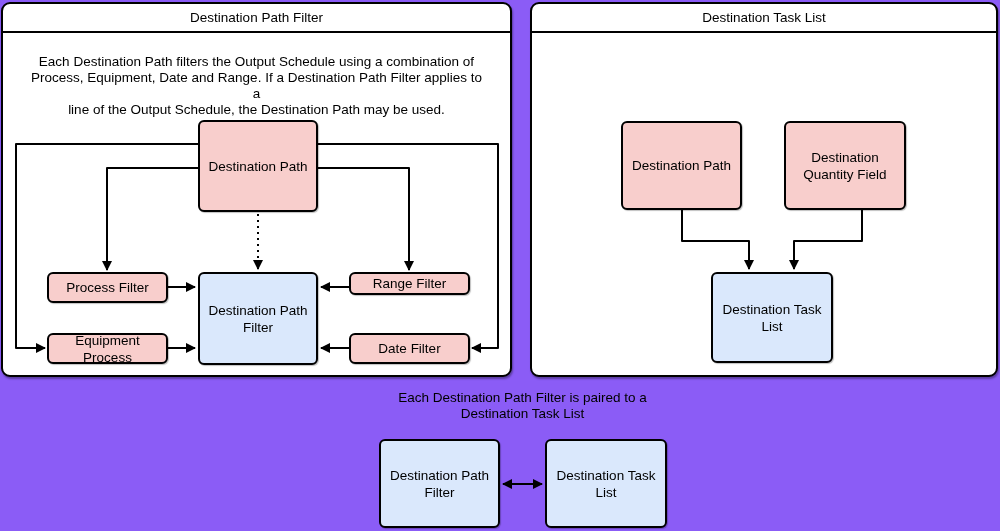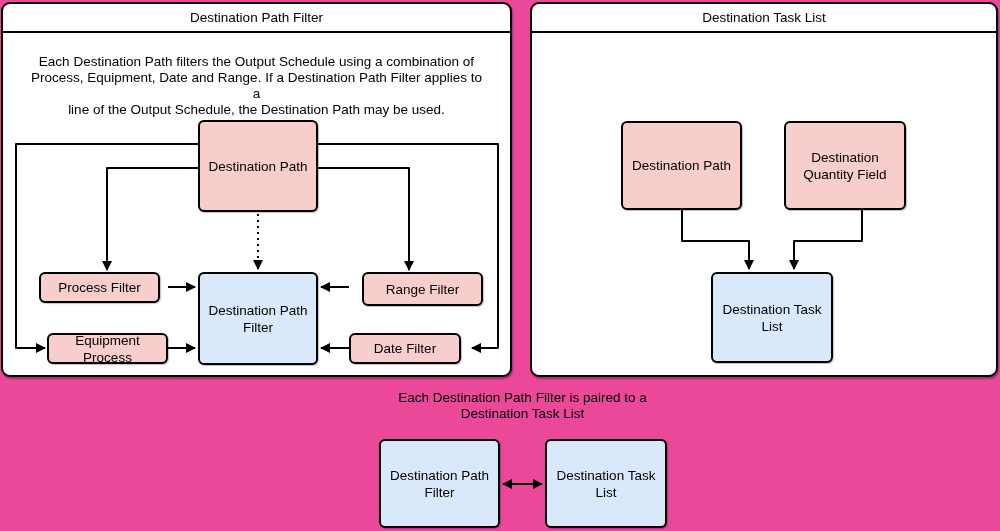--- a/index.html
+++ b/index.html
@@ -1,17 +1,17 @@
 <!DOCTYPE html>
 <html><head>
 <meta charset="utf-8">
 <style>
   html,body{margin:0;padding:0;background:#fff;}
   .canvas{
-    position:relative;width:1000px;height:531px;background:#ec4899;
+    position:relative;width:1000px;height:531px;background:#8b5cf6;
     font-family:"Liberation Sans",sans-serif;color:#000;overflow:hidden;
   }
   .panel{
     position:absolute;background:#ffffff;border:2px solid #000;border-radius:9px;
     box-shadow:1px 2px 2px rgba(0,0,0,0.35);box-sizing:border-box;
   }
   .panel-title{
     height:27px;border-bottom:2px solid #000;display:flex;align-items:center;
     justify-content:center;font-size:13.5px;
   }
@@ -67,24 +67,24 @@
     <path d="M349 287 H321" marker-end="url(#arrow)"></path>
     <path d="M349 348 H321" marker-end="url(#arrow)"></path>
 
     <path d="M682 210 V241 H749 V269" marker-end="url(#arrow)"></path>
     <path d="M862 210 V241 H794 V269" marker-end="url(#arrow)"></path>
 
     <path d="M503 484 H542" marker-start="url(#arrow)" marker-end="url(#arrow)"></path>
   </svg>
 
   <div class="node pink" style="left:198px;top:120px;width:120px;height:92px;">Destination Path</div>
-  <div class="node pink" style="left:39px;top:272px;width:121px;height:31px;text-align:center;">Process Filter</div>
+  <div class="node pink" style="left:47px;top:272px;width:121px;height:31px;text-align:center;">Process Filter</div>
   <div class="node pink" style="left:47px;top:333px;width:121px;height:31px;">Equipment Process</div>
-  <div class="node pink" style="left:362px;top:272px;width:121px;height:34px;">Range Filter</div>
-  <div class="node pink" style="left:349px;top:333px;width:112px;height:31px;">Date Filter</div>
+  <div class="node pink" style="left:349px;top:272px;width:121px;height:23px;">Range Filter</div>
+  <div class="node pink" style="left:349px;top:333px;width:121px;height:31px;">Date Filter</div>
   <div class="node blue" style="left:198px;top:272px;width:120px;height:93px;">Destination Path
 Filter</div>
 
   <div class="node pink" style="left:621px;top:121px;width:121px;height:89px;">Destination Path</div>
   <div class="node pink" style="left:784px;top:121px;width:122px;height:89px;">Destination
 Quantity Field</div>
   <div class="node blue" style="left:711px;top:272px;width:122px;height:91px;">Destination Task
 List</div>
 
   <div class="caption" style="left:290px;top:390px;width:465px;">Each Destination Path Filter is paired to a

